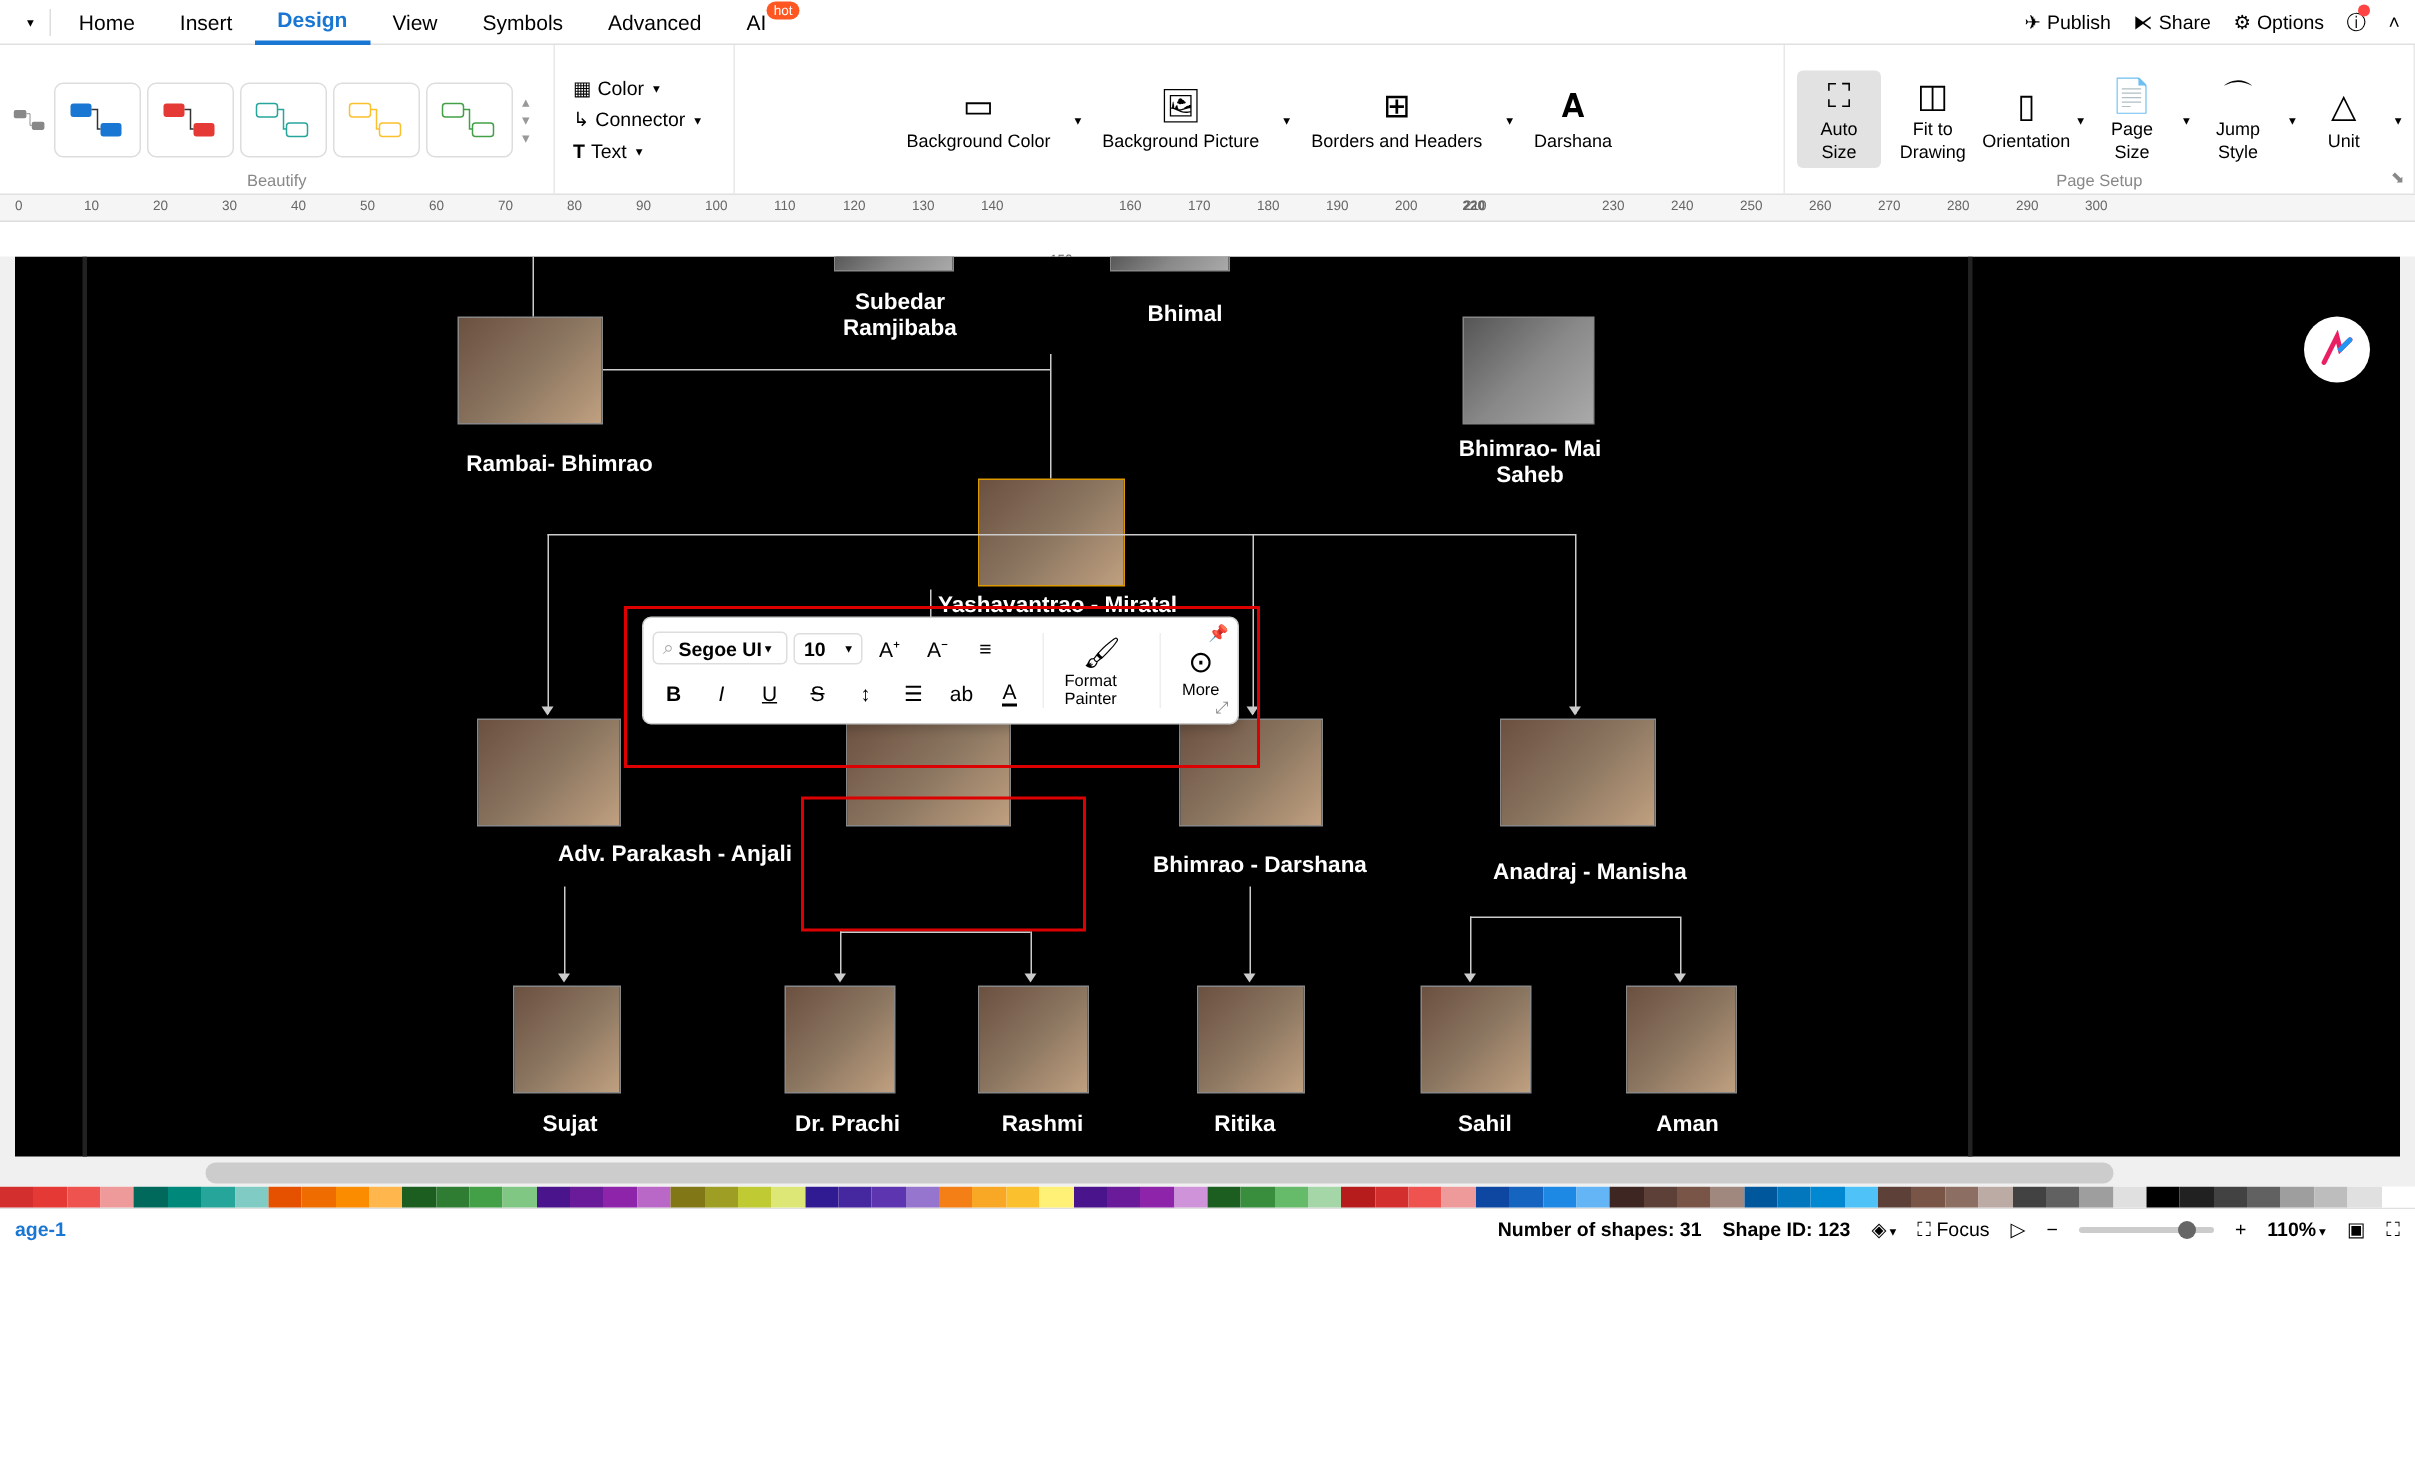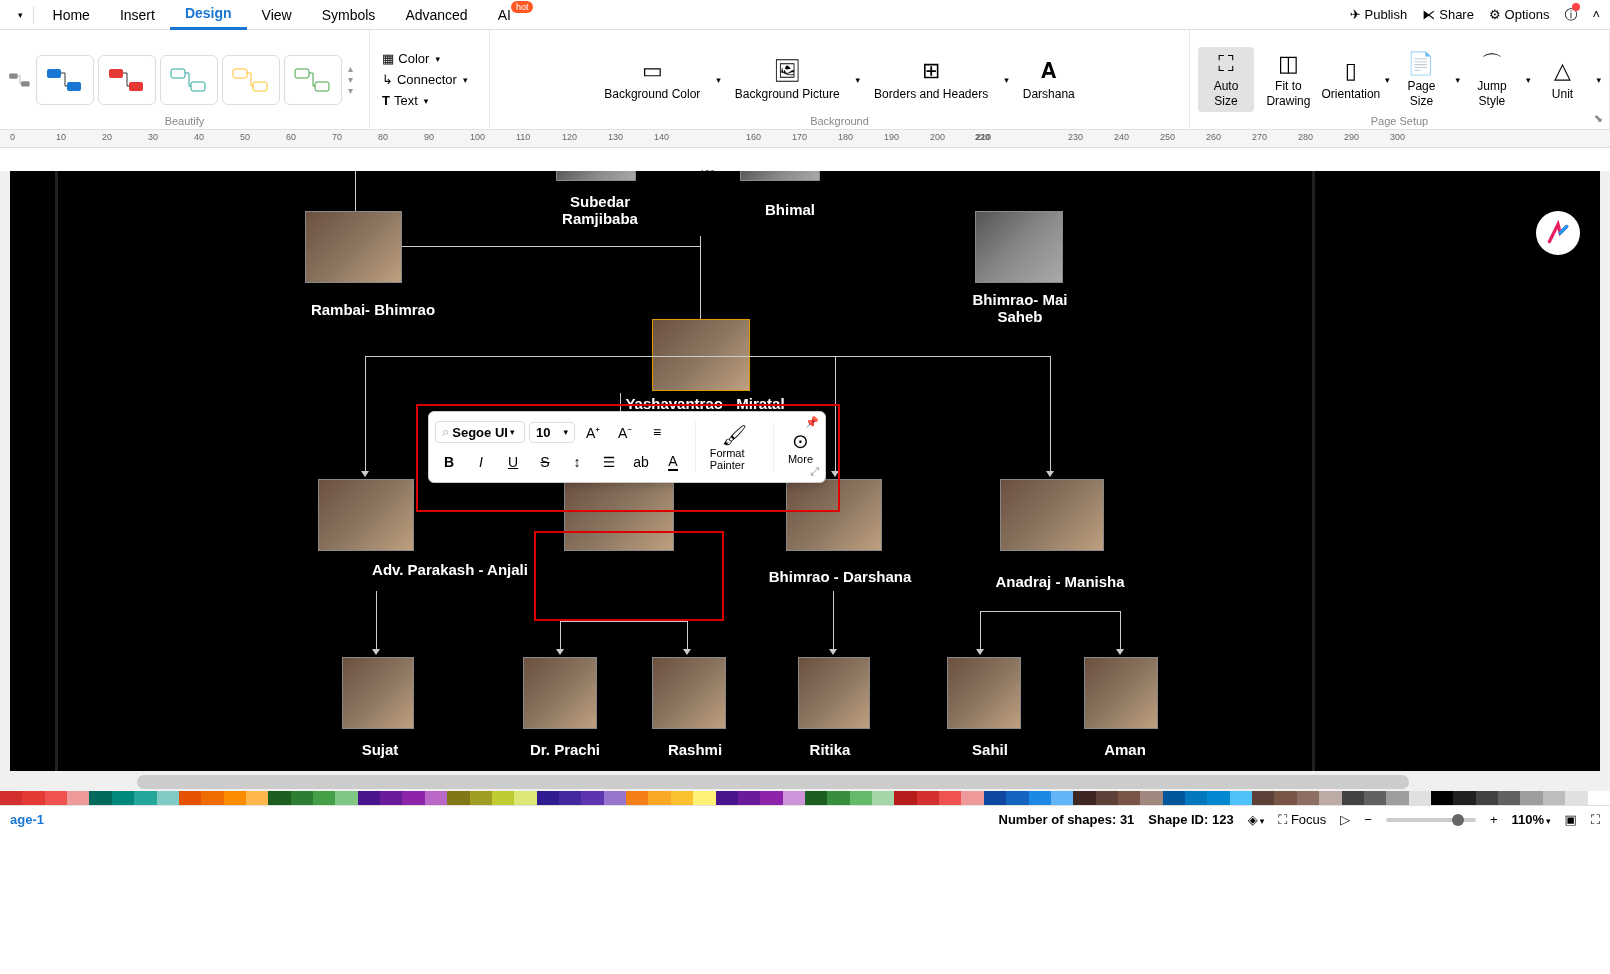--- a/index.html
+++ b/index.html
@@ -181,21 +181,20 @@
       <div class="ribbon-big">
           <span class="ribbon-icon">⊞</span>
           <span>Borders and Headers</span>
         </div>
         <span class="dropdown-caret">▾</span>
       <div class="ribbon-big">
           <span class="ribbon-icon">𝐀</span>
           <span>Darshana</span>
         </div>
     </div>
-    <div class="ribbon-group-label">Background</div>
   </div>
   <div class="ribbon-group" style="width:420px">
     <div class="ribbon-row">
       <div class="ribbon-big active">
           <span class="ribbon-icon">⛶</span>
           <span>Auto Size</span>
         </div>
       <div class="ribbon-big">
           <span class="ribbon-icon">◫</span>
           <span>Fit to Drawing</span>

